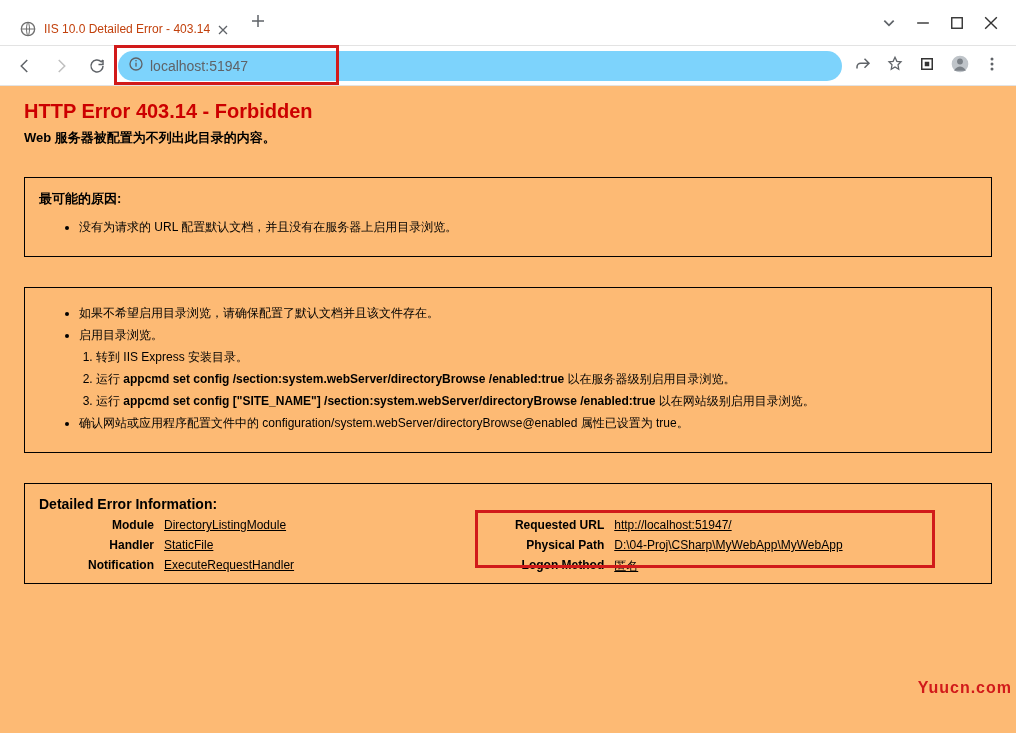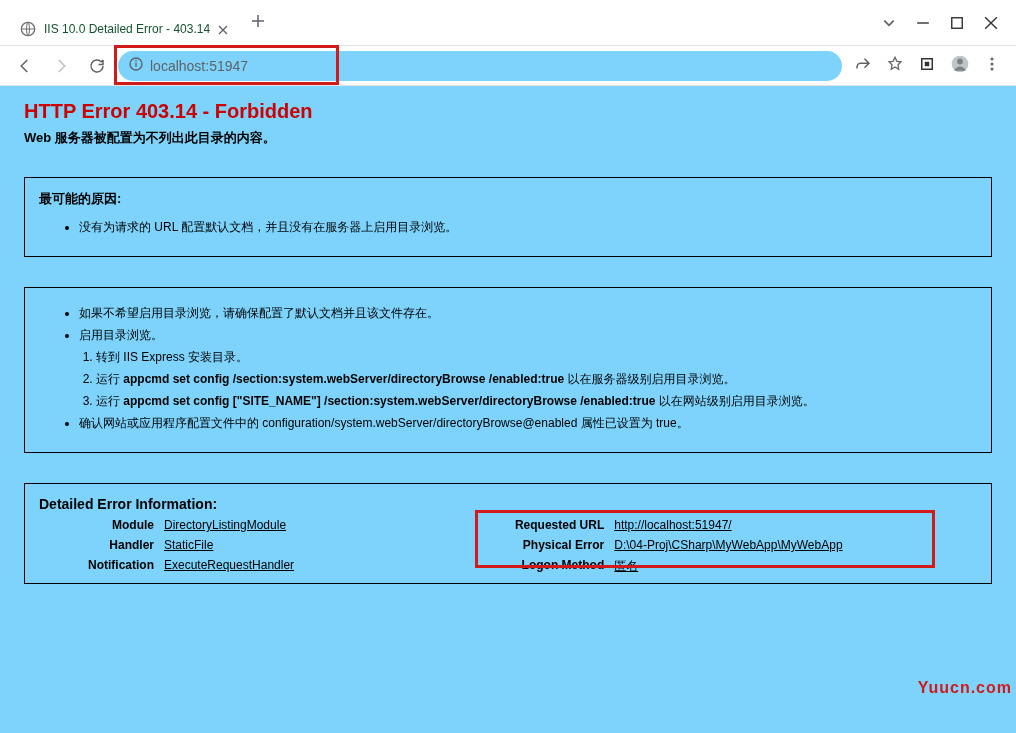--- a/index.html
+++ b/index.html
@@ -28,21 +28,21 @@
     }
     .browser-tab {
       display: flex;
       align-items: center;
       gap: 8px;
       background: #fff;
       border-radius: 8px 8px 0 0;
       padding: 8px 12px;
       max-width: 240px;
       font-size: 12px;
-      color: #14532d;
+      color: #c2410c;
       overflow: hidden;
     }
     .browser-tab .favicon {
       width: 16px; height: 16px; flex: none;
     }
     .browser-tab .title {
       flex: 1;
       white-space: nowrap;
       overflow: hidden;
       text-overflow: ellipsis;
@@ -102,21 +102,21 @@
     }
     .addrbox .addr-text { color:#5f6368; font-size:14px; }
     .right-icons { display:flex; gap:14px; align-items:center; color:#5f6368; padding:0 6px; }
 
     
     .viewport {
       width: 1016px;
       height: calc(733px - 46px - 40px);
       overflow: hidden;
       position: relative;
-      background:#7dd3fc;
+      background:#fdba74;
     }
     .content-area {
       padding: 14px 24px 0 24px;
       font-family: "trebuchet ms", Verdana, Arial, sans-serif;
       font-size: 12px;
       color:#000;
     }
     h1 {
       font-family: "trebuchet ms", Verdana, Arial, sans-serif;
       font-size: 20px;
@@ -342,21 +342,21 @@
             <div class="detail-value">ExecuteRequestHandler</div>
           </div>
         </div>
         <div class="detail-col" style="position:relative">
           <div class="col2-highlight" style="left:-14px; top:-8px; width:460px; height:58px;"></div>
           <div class="detail-row">
             <div class="detail-label" style="word-break:break-all">Requested URL</div>
             <div class="detail-value">http://localhost:51947/</div>
           </div>
           <div class="detail-row">
-            <div class="detail-label">Physical Error</div>
+            <div class="detail-label">Physical Path</div>
             <div class="detail-value">D:\04-Proj\CSharp\MyWebApp\MyWebApp</div>
           </div>
           <div class="detail-row">
             <div class="detail-label" style="word-break:break-all">Logon Method</div>
             <div class="detail-value">匿名</div>
           </div>
         </div>
       </div>
     </div>
   </div>

